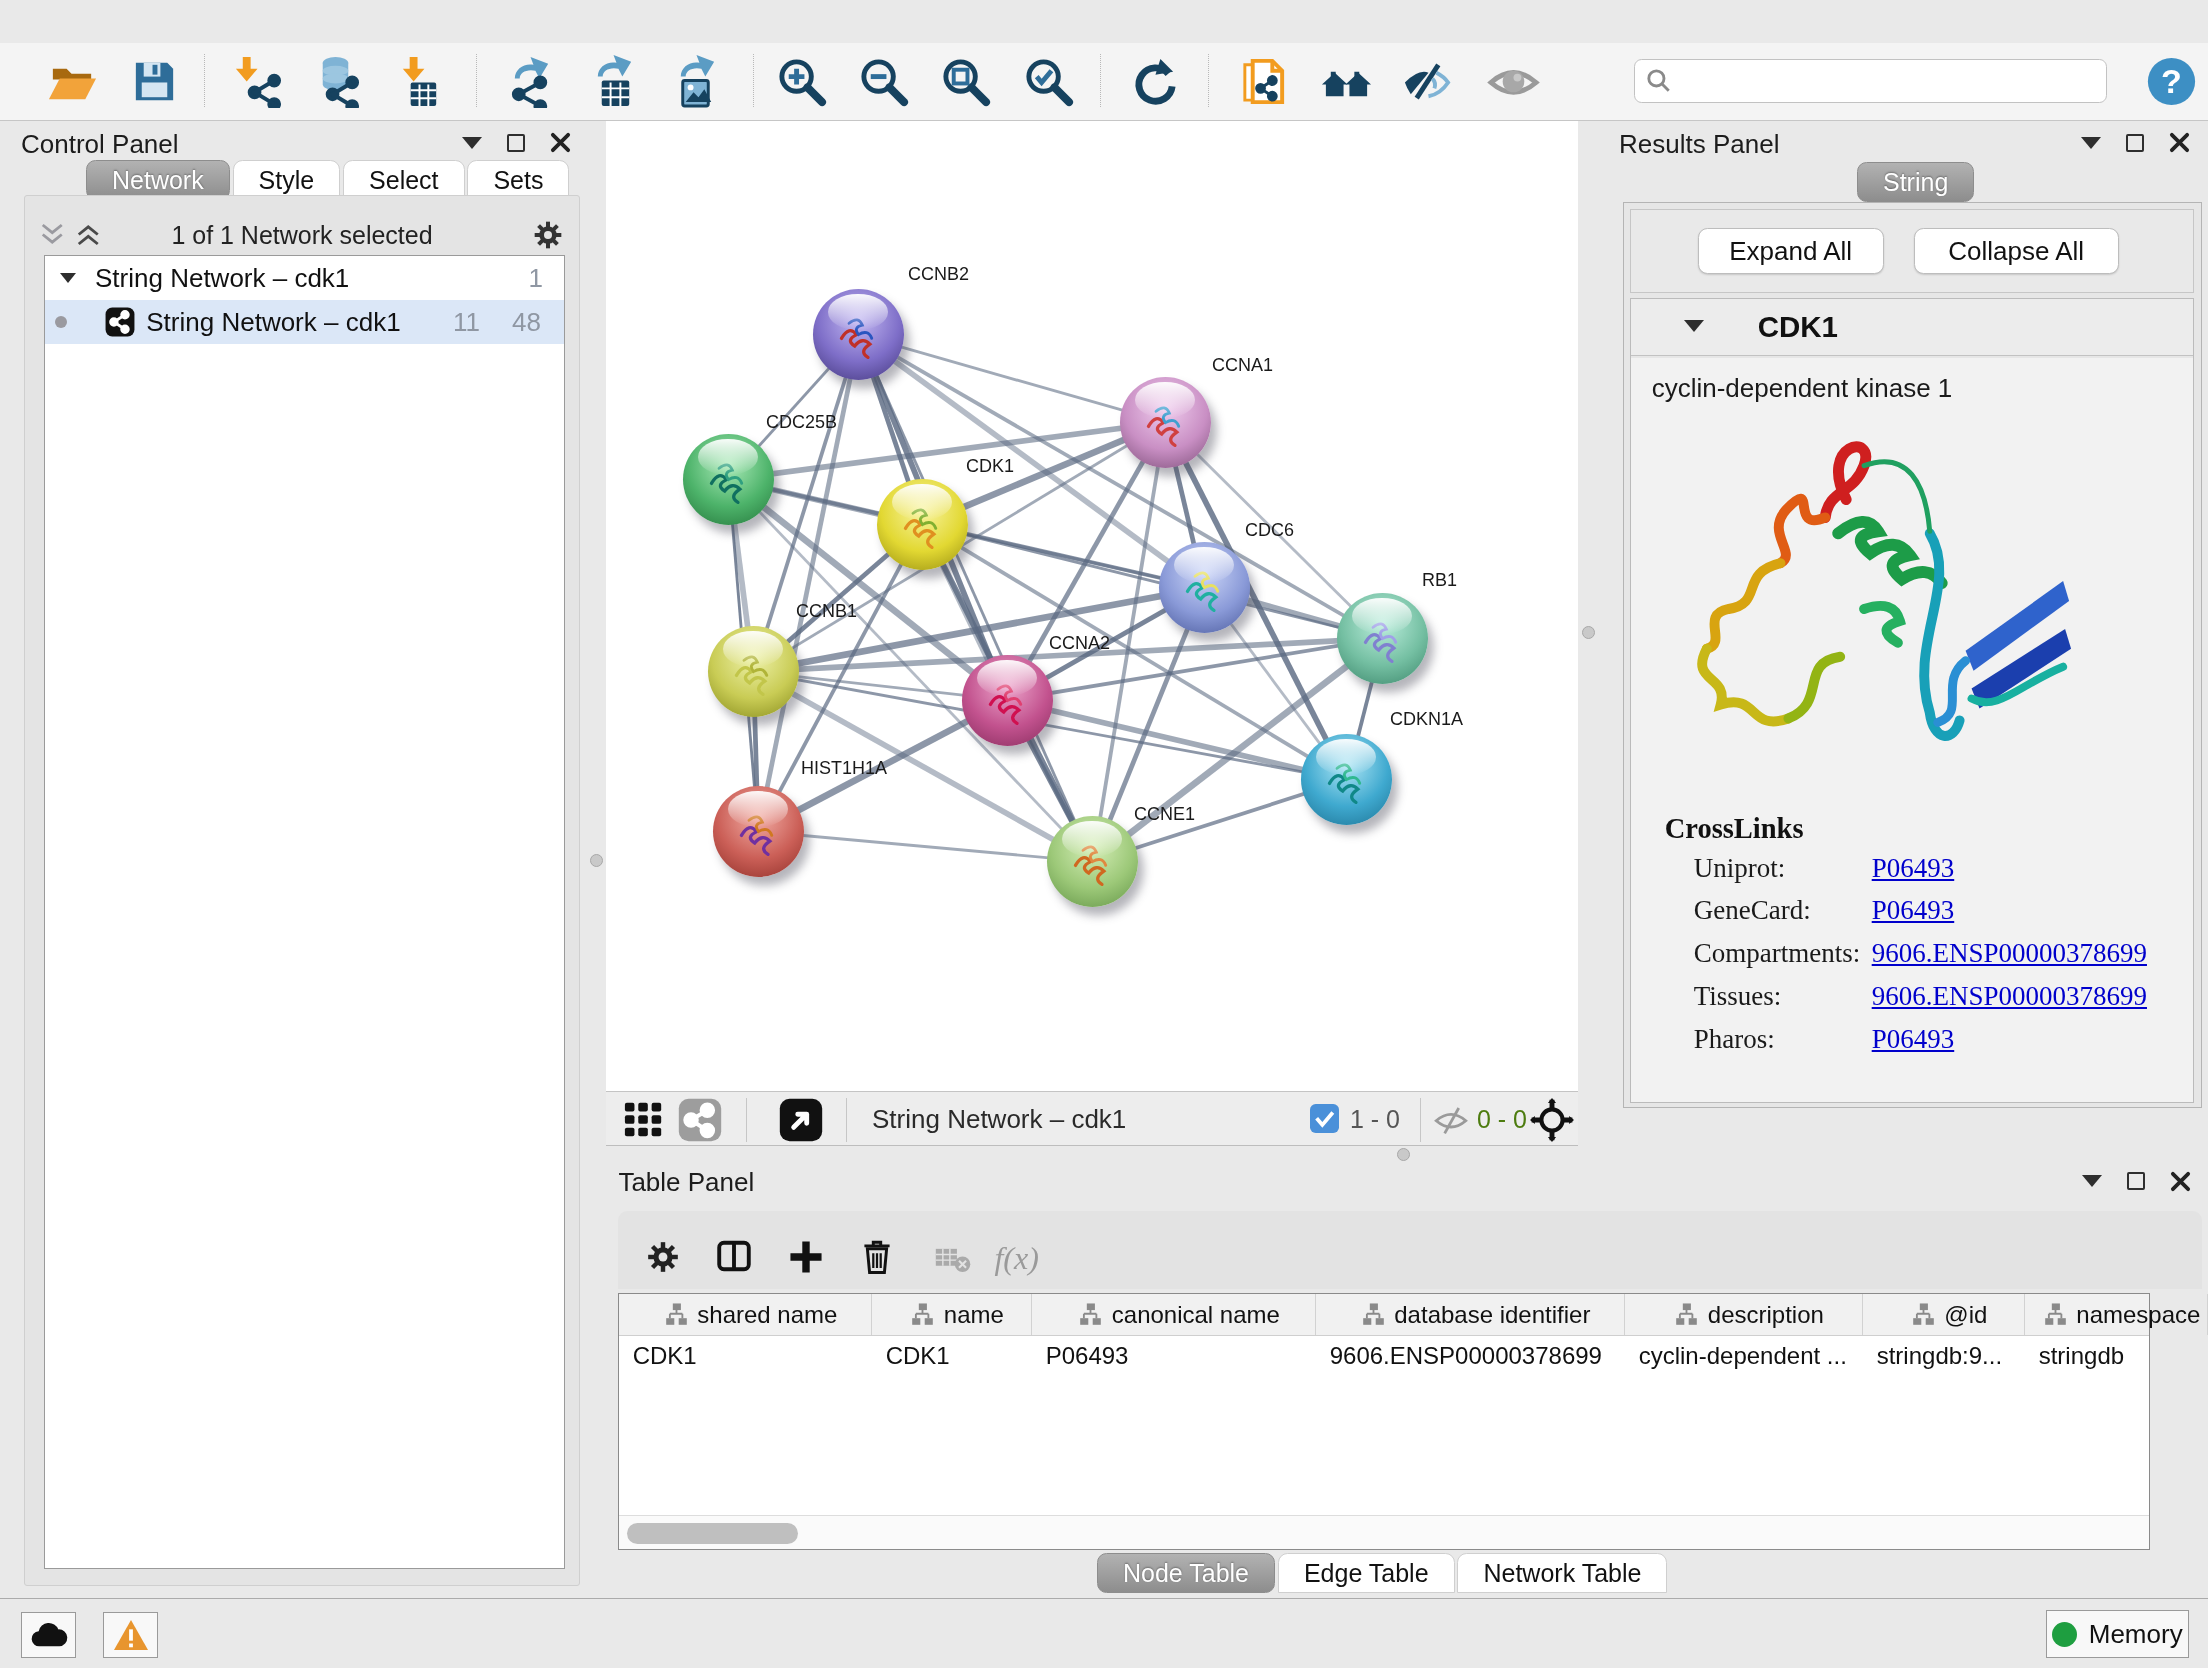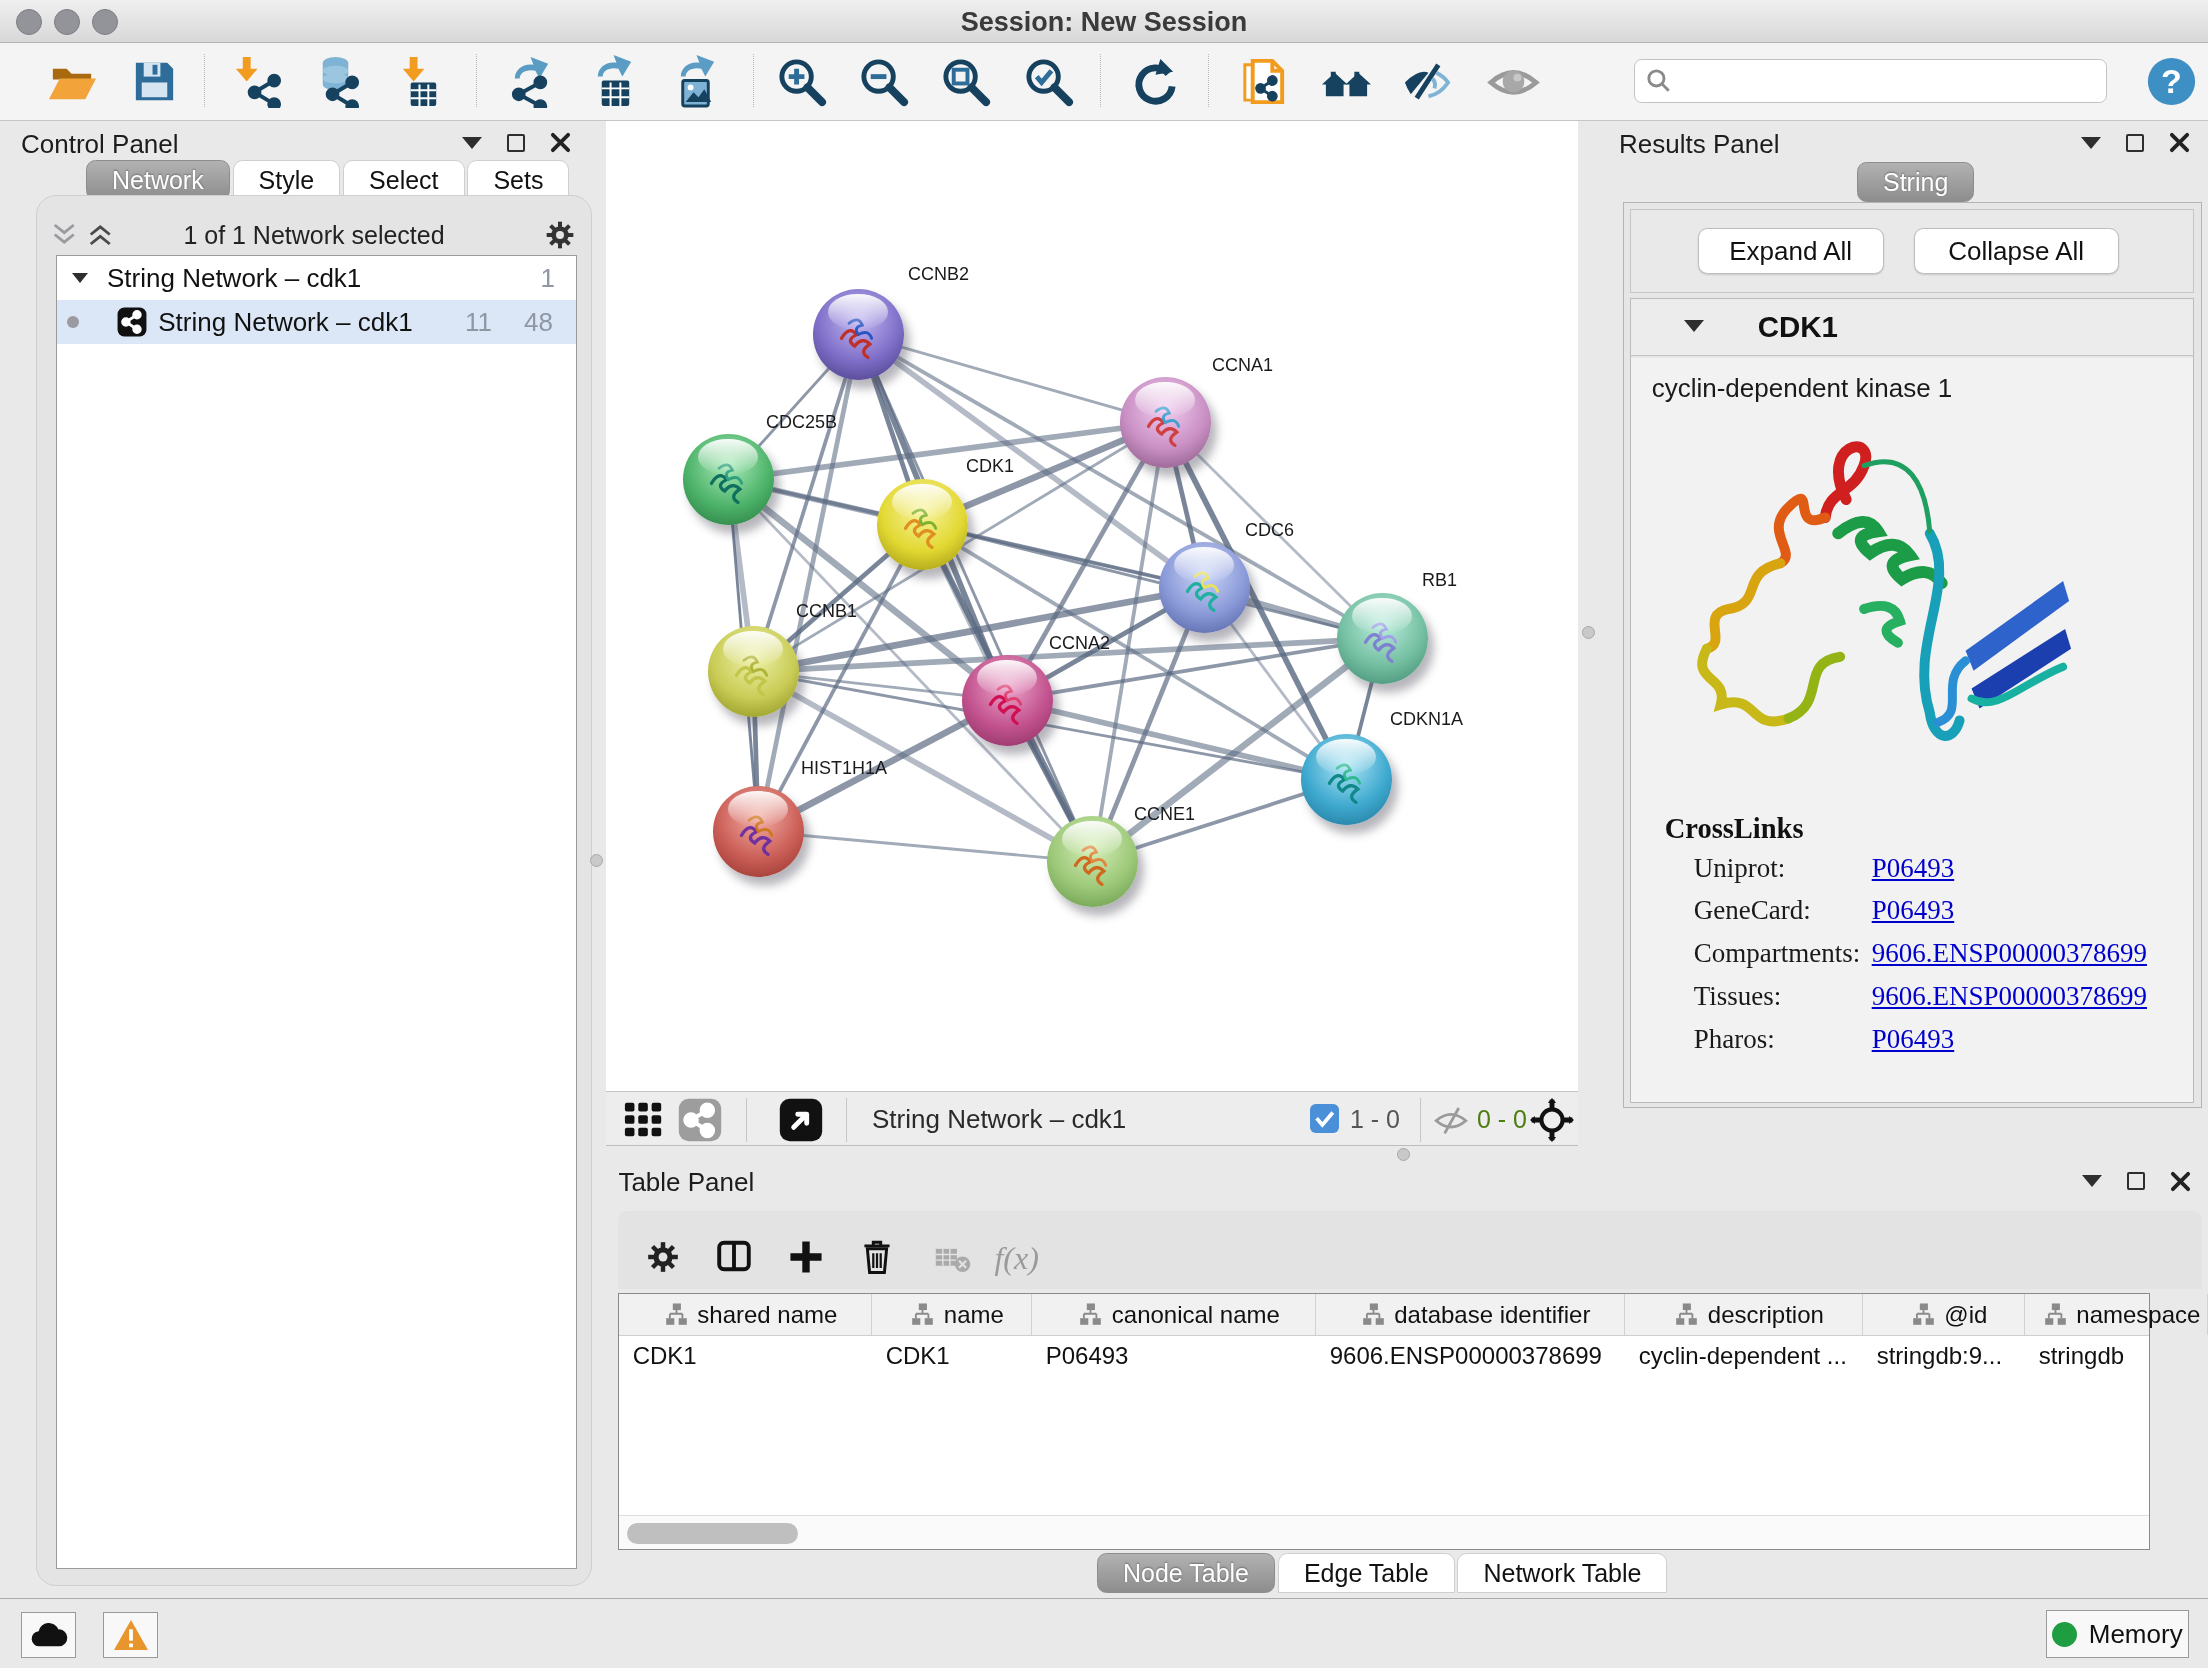--- a/index.html
+++ b/index.html
@@ -30,22 +30,22 @@
   #control-panel { position:absolute; left:0; top:121px; width:587px; height:1477px; background:#e9e9e9; }
   .panel-head-label { position:absolute; left:21px; top:7.6px; font-size:26px; color:#1c1c1c; }
   .ph-icons { position:absolute; top:11.4px; display:flex; gap:25px; align-items:center; }
   .tri-down { width:0; height:0; border-left:10.5px solid transparent; border-right:10.5px solid transparent; border-top:12.4px solid #2e2e2e; }
   .float-box { width:18px; height:18px; border:2.9px solid #2e2e2e; border-radius:1.9px; }
   .tabs { position:absolute; display:flex; }
   .tab { height:40px; line-height:38px; padding:0 25px; background:#fff; color:#111;
     border:1px solid #cfcfcf; border-radius:9.5px 9.5px 0 0; font-size:25px; margin-right:2.9px; }
   .tab.sel { background:linear-gradient(#b2b2b2,#8d8d8d); color:#fff; border-color:#8d8d8d;
     border-radius:9.5px; text-shadow:0 -1px 1.9px rgba(0,0,0,.35); }
-  #cp-box { position:absolute; left:36px; top:74px; width:556px; height:1391px;
-    background:#e4e4e4; border:1px solid #cfcfcf; border-radius:20px; }
+  #cp-box { position:absolute; left:24px; top:74px; width:556px; height:1391px;
+    background:#e4e4e4; border:1px solid #cfcfcf; border-radius:3px; }
   #cp-subbar { position:absolute; left:0; top:17px; width:100%; height:42px; }
   #cp-sel-text { position:absolute; left:0; right:0; top:7.6px; text-align:center; font-size:25px; color:#222; }
   #cp-tree { position:absolute; left:19px; top:59px; width:521px; height:1314px;
     background:#fff; border:1.9px solid #9a9a9a; }
   .tree-row { position:relative; height:44px; display:flex; align-items:center; font-size:26px; color:#111; }
   .tree-row.selrow { background:#dbe7f7; }
   .tree-num { position:absolute; color:#8f97a3; }
 
   
   .divider-dot { position:absolute; width:13.3px; height:13.3px; border-radius:50%;
@@ -117,26 +117,20 @@
     border:1.9px solid #9a9a9a; display:flex; align-items:center; justify-content:center; }
   #memory-btn { position:absolute; right:19px; top:11.4px; width:143px; height:48px; background:#f8f8f8;
     border:1.9px solid #9a9a9a; display:flex; align-items:center; justify-content:center; gap:11.4px; font-size:26px; color:#111; }
   #memory-dot { width:25px; height:25px; border-radius:50%; background:#1e9e40; }
 </style>
 </head>
 <body>
 
 <div id="app">
 
-  <div id="titlebar">
-    <div class="traffic" style="left:16px"></div>
-    <div class="traffic" style="left:54px"></div>
-    <div class="traffic" style="left:92px"></div>
-    <div id="win-title">Session: New Session</div>
-  </div>
 
   <div id="toolbar">
     <div class="tbtn" style="left:45px">
       <svg width="53" height="53" viewBox="0 0 54 54">
         <path d="M7 14h14l5 5h20v6H7z" fill="#a8690f"></path>
           <path d="M3 45h37l11-21H14z" fill="#f2a33a"></path>
         </svg>
     </div>
     <div class="tbtn" style="left:127px">
       <svg width="53" height="53" viewBox="0 0 54 54">

